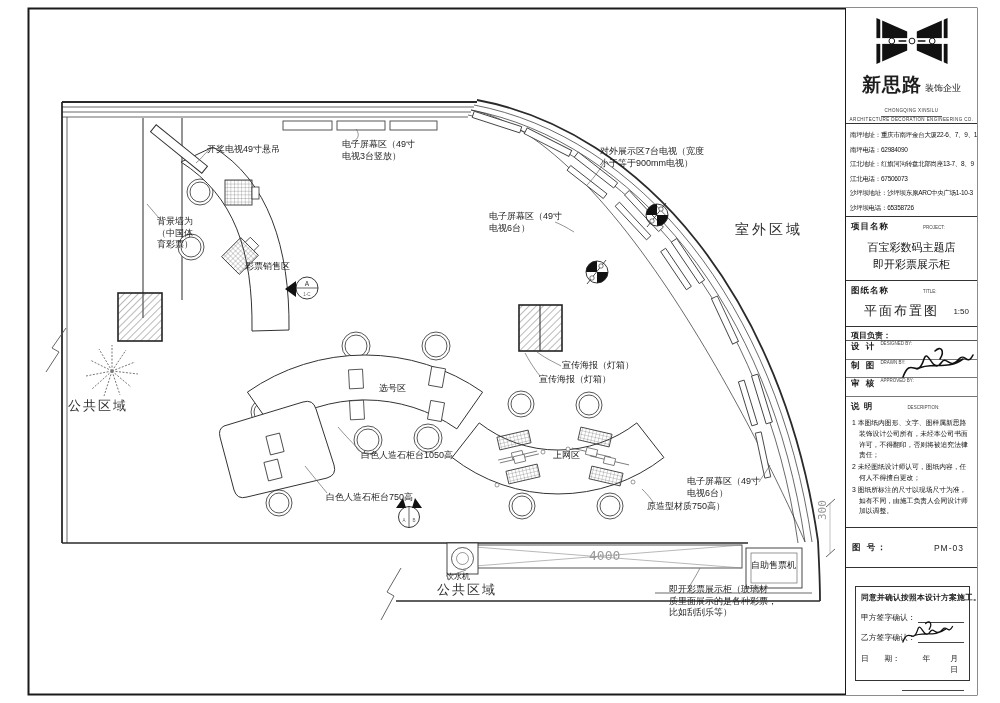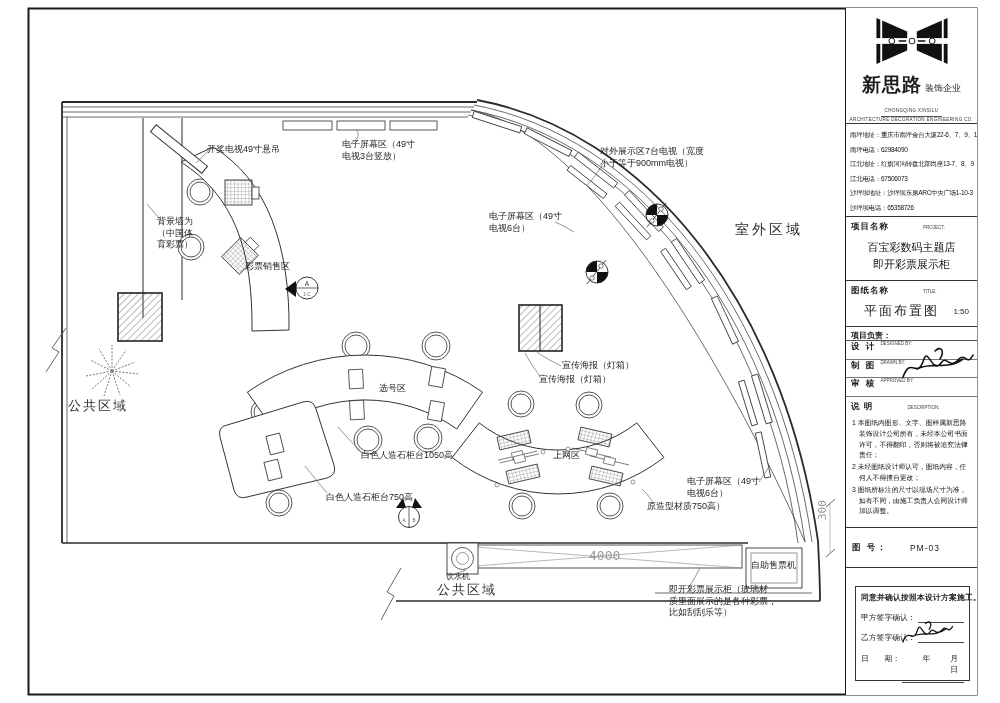--- a/index.html
+++ b/index.html
@@ -39,33 +39,33 @@
   .tb-lead{height:14px;font-size:8px;font-weight:bold;padding:3px 0 0 5px;border-bottom:1px solid #555;}
   .tb-roles{height:56px;border-bottom:1px solid #333;position:relative;}
   .role-row{height:18.6px;display:flex;align-items:flex-start;padding-left:5px;border-bottom:.8px solid #777;}
   .role-row:last-child{border-bottom:none;}
   .role-row .cn{font-size:8.5px;font-weight:bold;letter-spacing:2px;}
   .role-row .en{font-size:4.5px;color:#444;margin-left:4px;}
   .sig-roles{position:absolute;right:0;top:2px;z-index:2;}
   .tb-desc{height:131px;}
   .notes{padding:5px 4px 0 6px;}
   .notes div{font-size:6.8px;line-height:10.8px;color:#111;padding-left:7px;text-indent:-7px;margin-bottom:1px;}
-  .tb-sheet{height:40px;display:flex;align-items:center;}
+  .tb-sheet{height:40px;display:flex;align-items:center;gap:24px;}
   .tb-sheet .cn{font-size:8.5px;font-weight:bold;letter-spacing:2px;padding-left:6px;}
   .tb-sheet .num{font-size:8.5px;letter-spacing:1px;margin-left:22px;}
   .tb-confirm{height:127px;border-bottom:none;}
   .confirm-box{position:absolute;left:9px;right:7px;top:18px;bottom:14px;border:1px solid #333;
                padding:5px 5px 2px 5px;}
   .stmt{font-size:7.8px;font-weight:bold;letter-spacing:.2px;white-space:nowrap;}
   .sign-row{display:flex;align-items:flex-end;margin-top:9px;font-size:7.8px;position:relative;}
   .uline{flex:1;border-bottom:1px solid #444;height:10px;margin-left:2px;}
   .sig-confirm{position:absolute;right:4px;top:-14px;}
   .date-row{display:flex;align-items:baseline;margin-top:10px;font-size:7.8px;}
   .date-units{flex:1;display:flex;justify-content:space-around;border-bottom:1px solid #444;
-              padding-bottom:7px;margin-left:2px;font-size:7.8px;letter-spacing:6px;text-align:right;}
+              padding-bottom:15px;margin-left:2px;font-size:7.8px;letter-spacing:6px;text-align:right;}
 </style>
 </head>
 <body>
 
 <div class="page">
 
   <svg width="1000" height="703" viewBox="0 0 1000 703" style="position:absolute;left:0;top:0;z-index:1">
     <defs>
       <pattern id="hatch45" width="5" height="5" patternUnits="userSpaceOnUse" patternTransform="rotate(45)">
         <line x1="0" y1="0" x2="0" y2="5" stroke="#666" stroke-width="0.9"></line>

